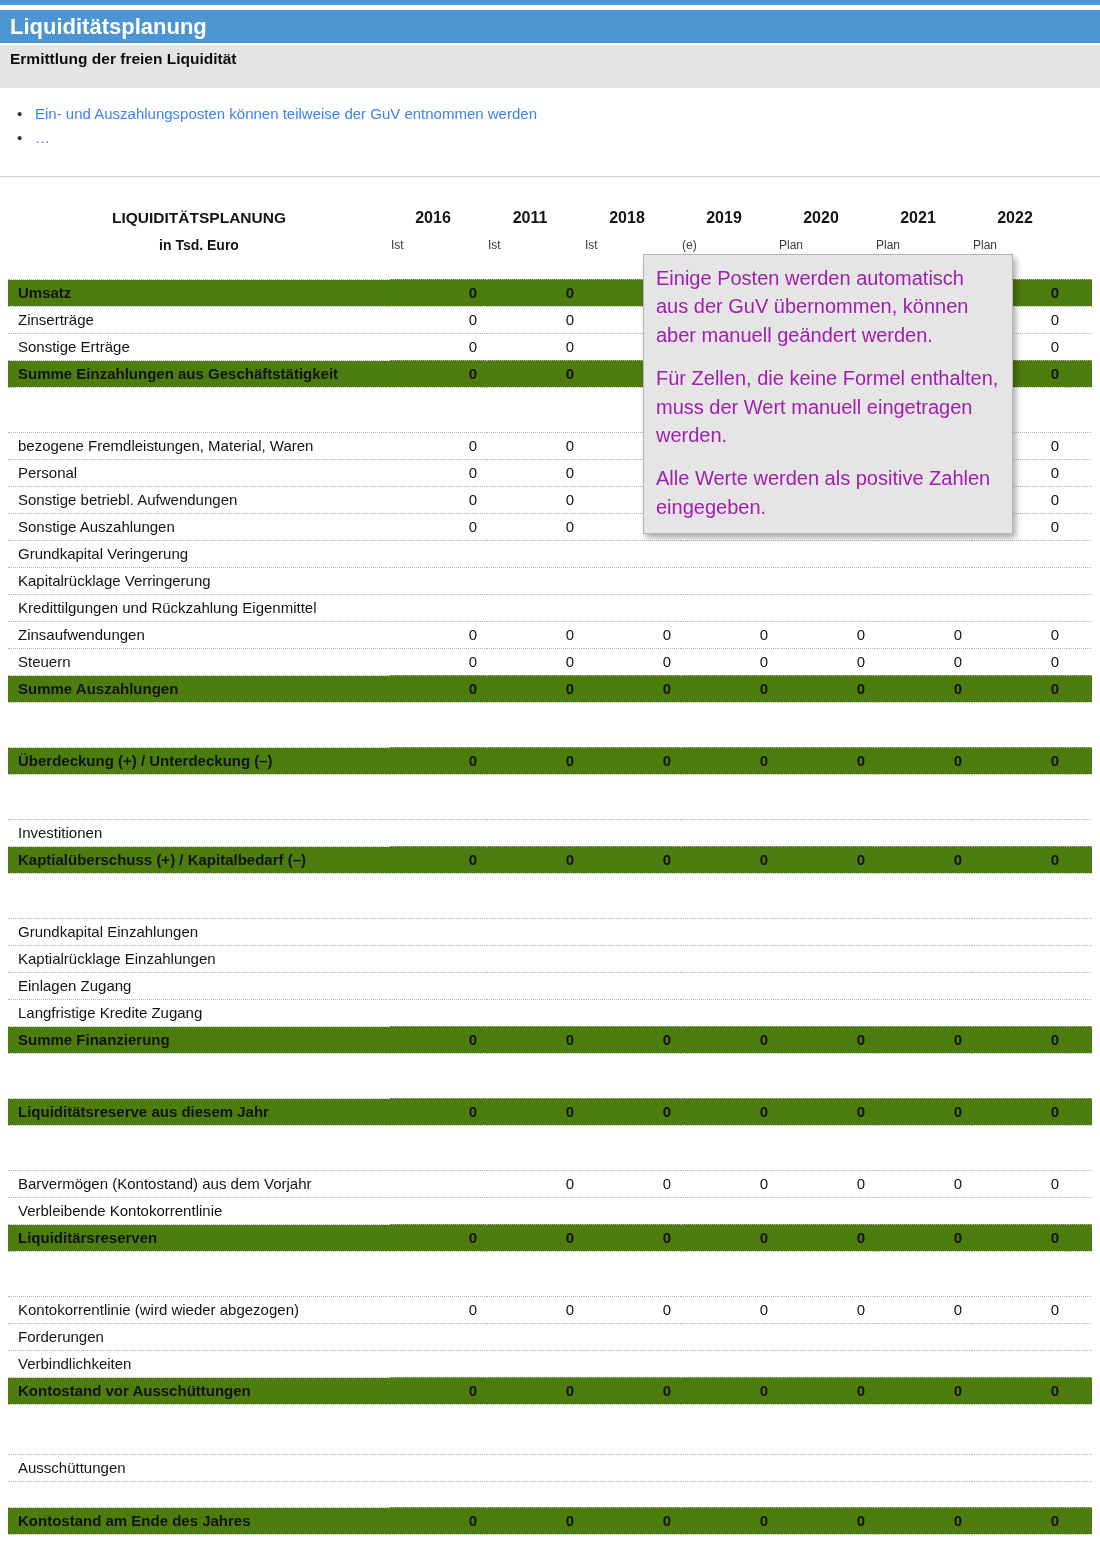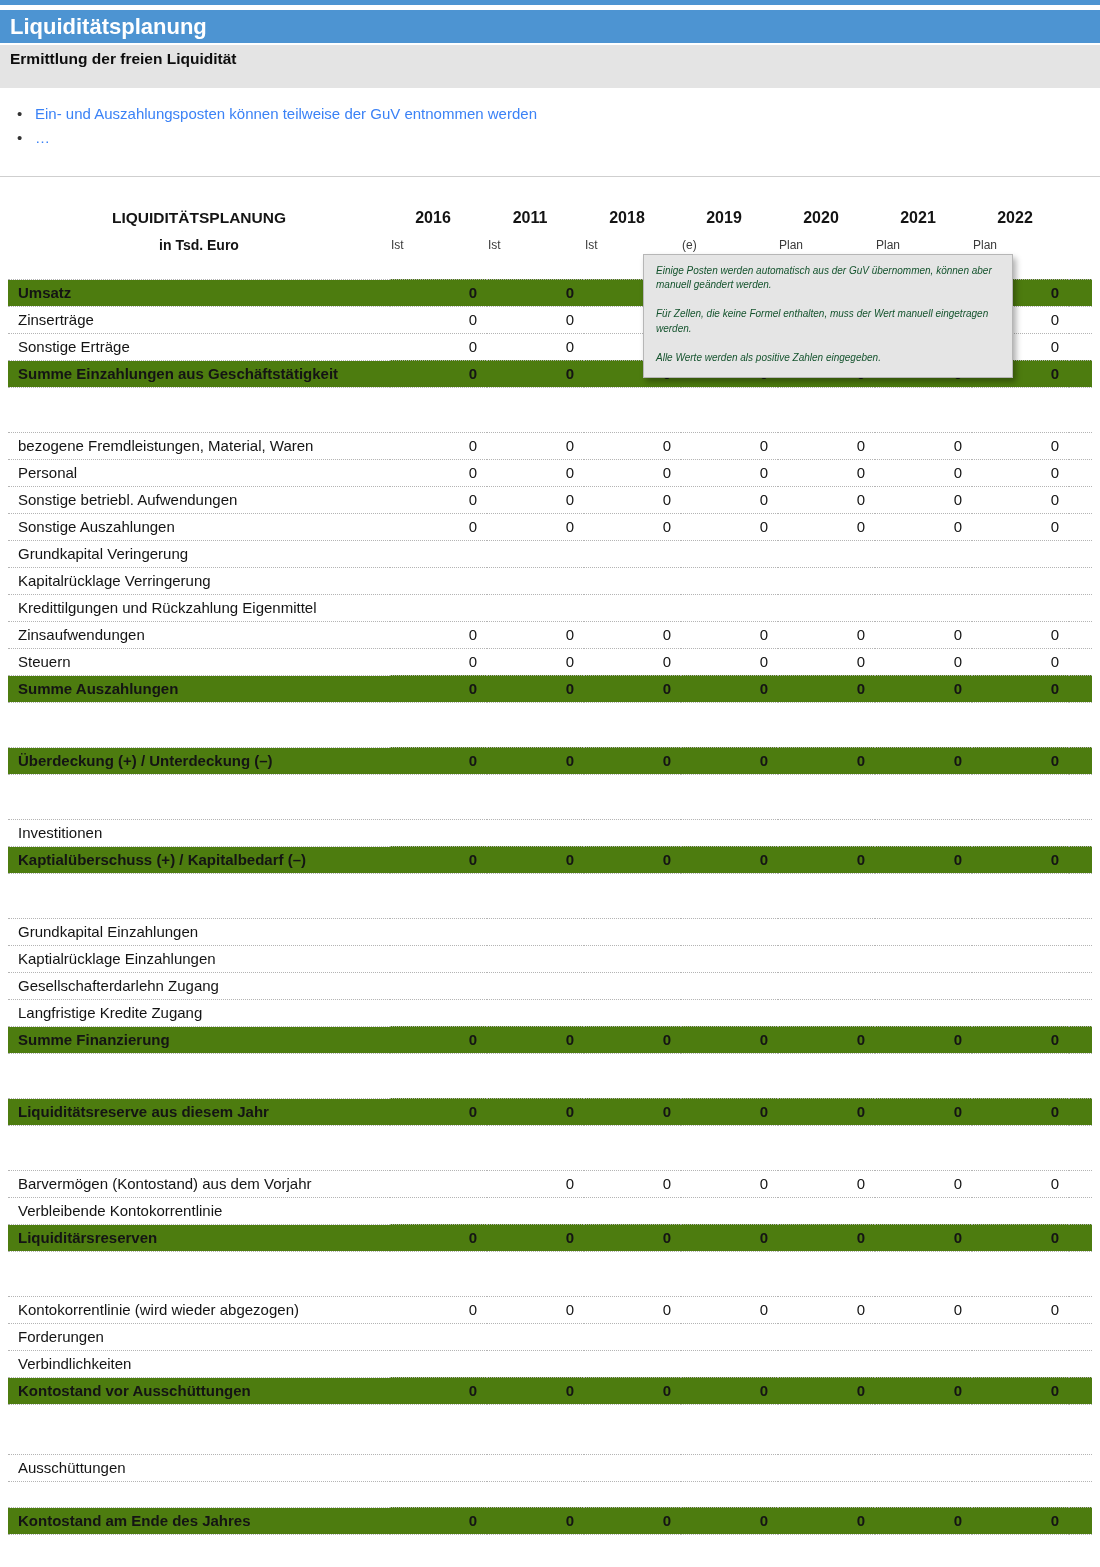--- a/index.html
+++ b/index.html
@@ -49,23 +49,22 @@
   tbody tr.sum { background:#4d7c0f; font-weight:bold; }
   td.label { padding-left:10px; text-align:left; white-space:nowrap; overflow:hidden; }
   td.num   { text-align:right; padding-right:10px; font-variant-numeric:tabular-nums; }
   td.filler { }
 
   .note {
     position:absolute; left:643px; top:254px; width:344px;
     background:#e5e5e5; border:1px solid #b6b6b6;
     box-shadow:3px 4px 6px rgba(0,0,0,0.32);
     padding:9px 12px 12px 12px;
-    font-size:10px; line-height:1.42; color:#14532d;
+    font-size:20px; line-height:1.42; color:#a21caf;
     z-index:5;
-    font-style:italic;
   }
   .note p { margin:0 0 15px 0; }
   .note p:last-child { margin-bottom:0; }
 </style>
 </head>
 <body>
 
 <div class="top-strip"></div>
 
 <div class="title-bar">Liquiditätsplanung</div>
@@ -334,21 +333,21 @@
         <td class="num"></td>
         <td class="num"></td>
         <td class="num"></td>
         <td class="num"></td>
         <td class="num"></td>
         <td class="num"></td>
         <td class="num"></td>
         <td class="filler"></td>
       </tr>
       <tr class="data plain">
-        <td class="label">Gesellschafterdarlehn Zugang</td>
+        <td class="label">Einlagen Zugang</td>
         <td class="num"></td>
         <td class="num"></td>
         <td class="num"></td>
         <td class="num"></td>
         <td class="num"></td>
         <td class="num"></td>
         <td class="num"></td>
         <td class="filler"></td>
       </tr>
       <tr class="data plain">

